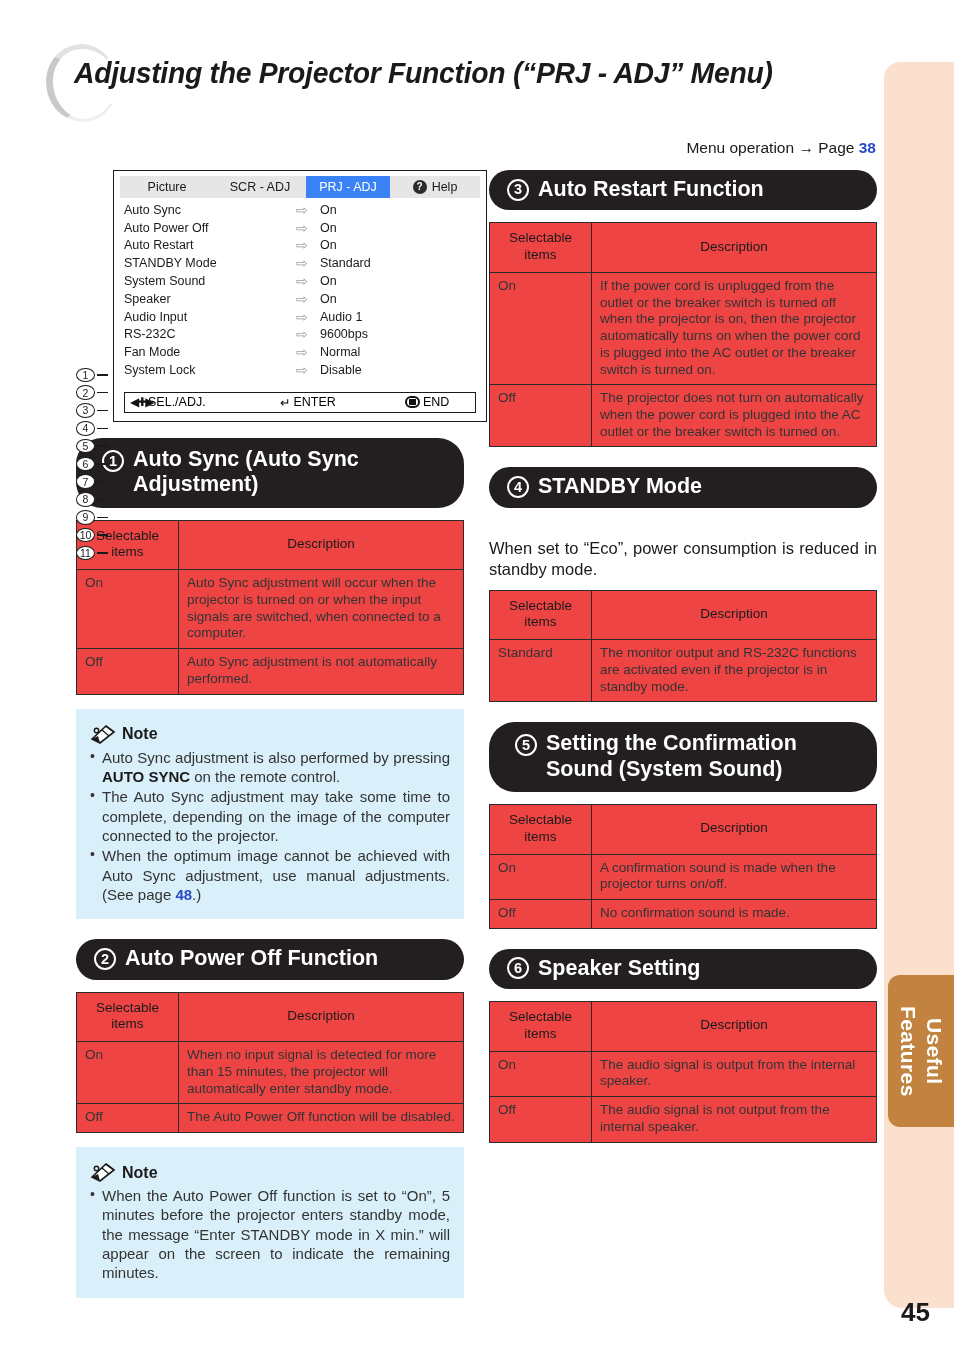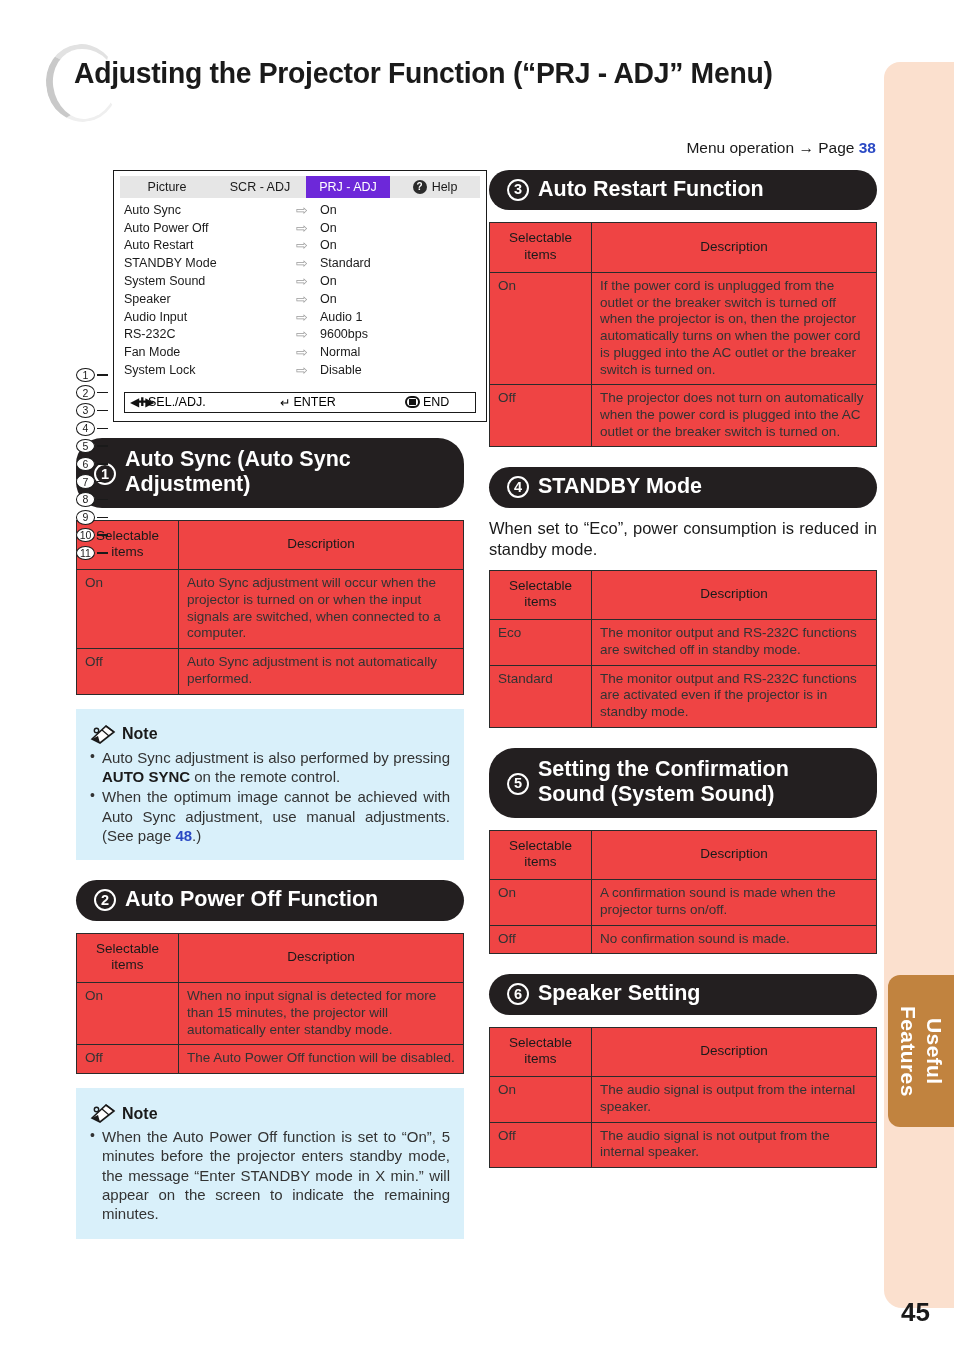--- a/index.html
+++ b/index.html
@@ -58,20 +58,21 @@
     text-align: center;
   }
 
   
   .page-header {
     position: absolute;
     left: 46px;
     top: 44px;
     width: 840px;
     height: 78px;
+    font-style: italic;
   }
   .header-swoosh {
     position: absolute;
     left: 0;
     top: 0;
     width: 72px;
     height: 78px;
     border-radius: 50%;
     border-left: 7px solid #c9c9c9;
     border-top: 5px solid #e2e2e2;
@@ -140,21 +141,21 @@
     display: flex;
     align-items: center;
     justify-content: center;
     color: #1a1a1a;
     padding: 0 6px;
   }
   .osd-tab.t-picture { width: 94px; }
   .osd-tab.t-scr { width: 92px; }
   .osd-tab.t-prj {
     width: 84px;
-    background: #6d28d9;
+    background: #3b82f6;
     color: #ffffff;
   }
   .osd-tab.t-help {
     flex: 1;
     gap: 5px;
   }
   .help-badge {
     width: 14px; height: 14px;
     border-radius: 50%;
     background: #2b2b2b;
@@ -270,26 +271,26 @@
     width: 1.4px;
     height: 188px;
     background: #1a1a1a;
   }
 
   
   .sec-head {
     background: #231f20;
     color: #ffffff;
     border-radius: 26px;
-    padding: 9px 18px 10px 18px;
+    padding: 9px 18px 10px 26px;
     font-size: 21.5px;
     font-weight: bold;
     line-height: 1.18;
     display: flex;
-    align-items: center;
+    align-items: flex-start;
     gap: 9px;
   }
   .sec-head.one-line { padding: 7px 18px 8px 18px; align-items: center; }
   .sec-num {
     flex: 0 0 auto;
     width: 22px; height: 22px;
     border: 2px solid #ffffff;
     border-radius: 50%;
     font-size: 14.5px;
     font-weight: bold;
@@ -326,20 +327,21 @@
     padding-bottom: 8px;
   }
   table.desc .col-item { width: 102px; }
   table.desc td.item { white-space: nowrap; }
 
   .intro-text {
     font-size: 16.5px;
     color: #1a1a1a;
     line-height: 1.27;
     text-align: justify;
+    margin-top: 20px;
   }
 
   
   .note-box {
     background: #d9f0fa;
     position: relative;
     padding: 16px 14px 14px 14px;
   }
   .note-scallop {
     position: absolute;
@@ -593,20 +595,21 @@
         <path d="M2 14 L16 1 L24 7 L10 18 Z" fill="#ffffff" stroke="#1a1a1a" stroke-width="1.6"></path>
         <path d="M16 1 L24 7" stroke="#1a1a1a" stroke-width="1.4"></path>
         <path d="M2 14 L8 11 L10 18 Z" fill="#1a1a1a"></path>
         <circle cx="6.5" cy="5.5" r="2.2" fill="none" stroke="#1a1a1a" stroke-width="1.4"></circle>
         <path d="M12 5 L19 11" stroke="#1a1a1a" stroke-width="1.2"></path>
       </svg>
       <span class="note-label">Note</span>
     </div>
     <ul class="note-list" id="note-list-0">
         <li>Auto Sync adjustment is also performed by pressing <b>AUTO SYNC</b> on the remote control.</li>
+        <li>The Auto Sync adjustment may take some time to complete, depending on the image of the computer connected to the projector.</li>
         <li>When the optimum image cannot be achieved with Auto Sync adjustment, use manual adjustments. (See page <span class="blue">48</span>.)</li>
       </ul>
   </div>
 
   <div class="sp20"></div>
 
   <div class="sec-head one-line">
     <span class="sec-num">2</span>
     <span class="sec-title">Auto Power Off Function</span>
   </div>
@@ -688,24 +691,20 @@
   <div class="sp10"></div>
   <table class="desc">
     <thead>
       <tr>
         <th class="col-item">Selectable items</th>
         <th>Description</th>
       </tr>
     </thead>
     <tbody>
       <tr>
-        <td class="item">Eco</td>
-        <td>The monitor output and RS-232C functions are switched off in standby mode.</td>
-      </tr>
-      <tr>
         <td class="item">Standard</td>
         <td>The monitor output and RS-232C functions are activated even if the projector is in standby mode.</td>
       </tr>
     </tbody>
   </table>
 
   <div class="sp20"></div>
 
   <div class="sec-head">
     <span class="sec-num">5</span>

